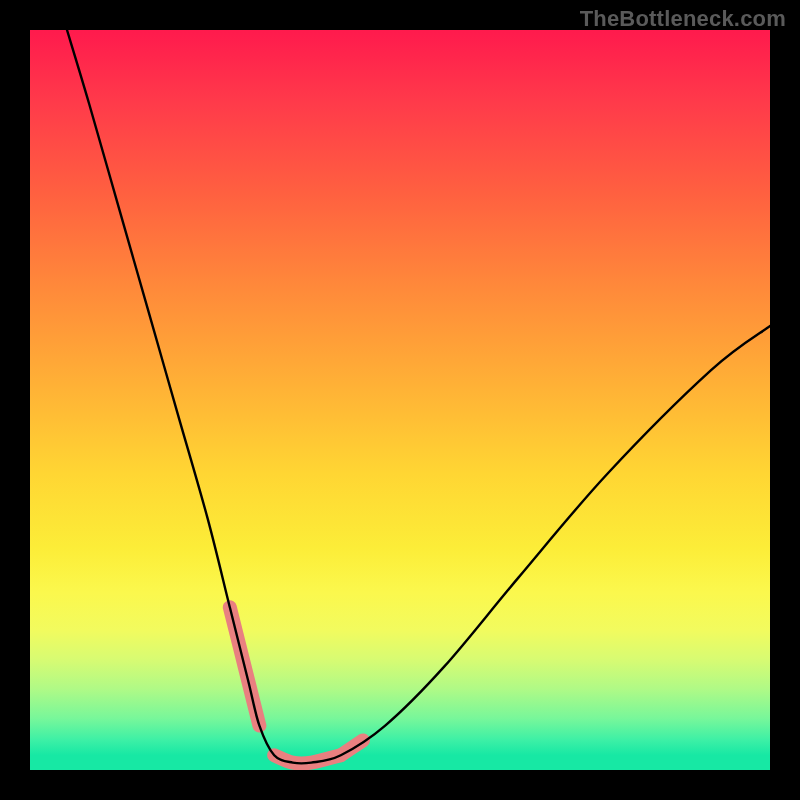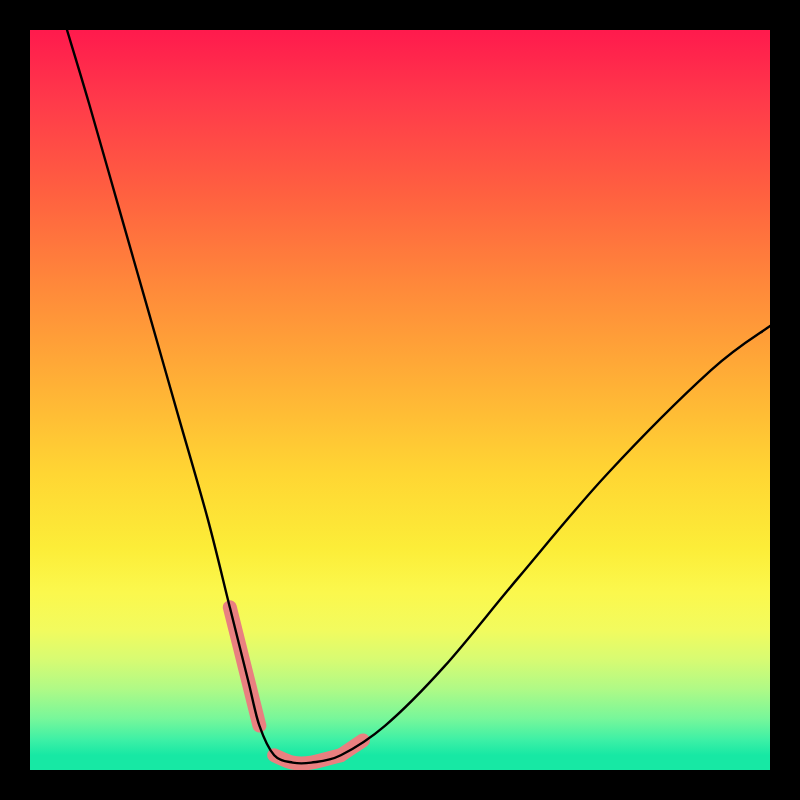--- a/index.html
+++ b/index.html
@@ -83,13 +83,14 @@
     <div class="gradient-bg"></div>
     <svg class="curve-svg" viewBox="0 0 740 740" preserveAspectRatio="none">
       <g>
           <path class="segment-path" d="M 199.80 577.20 C 202.88 589.53, 213.37 631.47, 218.30 651.20 C 223.23 670.93, 227.55 688.20, 229.40 695.60" style="stroke: rgb(233, 128, 128); stroke-width: 14;"></path>
           <path class="segment-path" d="M 244.20 725.20 C 247.28 726.43, 256.53 731.37, 262.70 732.60 C 268.87 733.83, 273.18 733.83, 281.20 732.60 C 289.22 731.37, 305.87 726.43, 310.80 725.20" style="stroke: rgb(233, 128, 128); stroke-width: 14;"></path>
           <path class="segment-path" d="M 310.80 725.20 C 314.50 722.73, 329.30 712.87, 333.00 710.40" style="stroke: rgb(233, 128, 128); stroke-width: 14;"></path>
         </g>
       <path class="curve-path" d="M 37.00 0.00 C 40.70 12.33, 50.57 44.40, 59.20 74.00 C 67.83 103.60, 78.93 143.07, 88.80 177.60 C 98.67 212.13, 108.53 246.67, 118.40 281.20 C 128.27 315.73, 138.13 350.27, 148.00 384.80 C 157.87 419.33, 168.97 456.33, 177.60 488.40 C 186.23 520.47, 193.02 550.07, 199.80 577.20 C 206.58 604.33, 213.37 631.47, 218.30 651.20 C 223.23 670.93, 225.08 683.27, 229.40 695.60 C 233.72 707.93, 238.65 719.03, 244.20 725.20 C 249.75 731.37, 256.53 731.37, 262.70 732.60 C 268.87 733.83, 273.18 733.83, 281.20 732.60 C 289.22 731.37, 298.47 731.37, 310.80 725.20 C 323.13 719.03, 337.93 710.40, 355.20 695.60 C 372.47 680.80, 392.20 661.07, 414.40 636.40 C 436.60 611.73, 461.27 579.67, 488.40 547.60 C 515.53 515.53, 545.13 478.53, 577.20 444.00 C 609.27 409.47, 653.67 365.07, 680.80 340.40 C 707.93 315.73, 730.13 303.40, 740.00 296.00" style="stroke: rgb(0, 0, 0);"></path>
     </svg>
   </div>
+  <div class="watermark">TheBottleneck.com</div>
 </div>
 
 </body></html>

